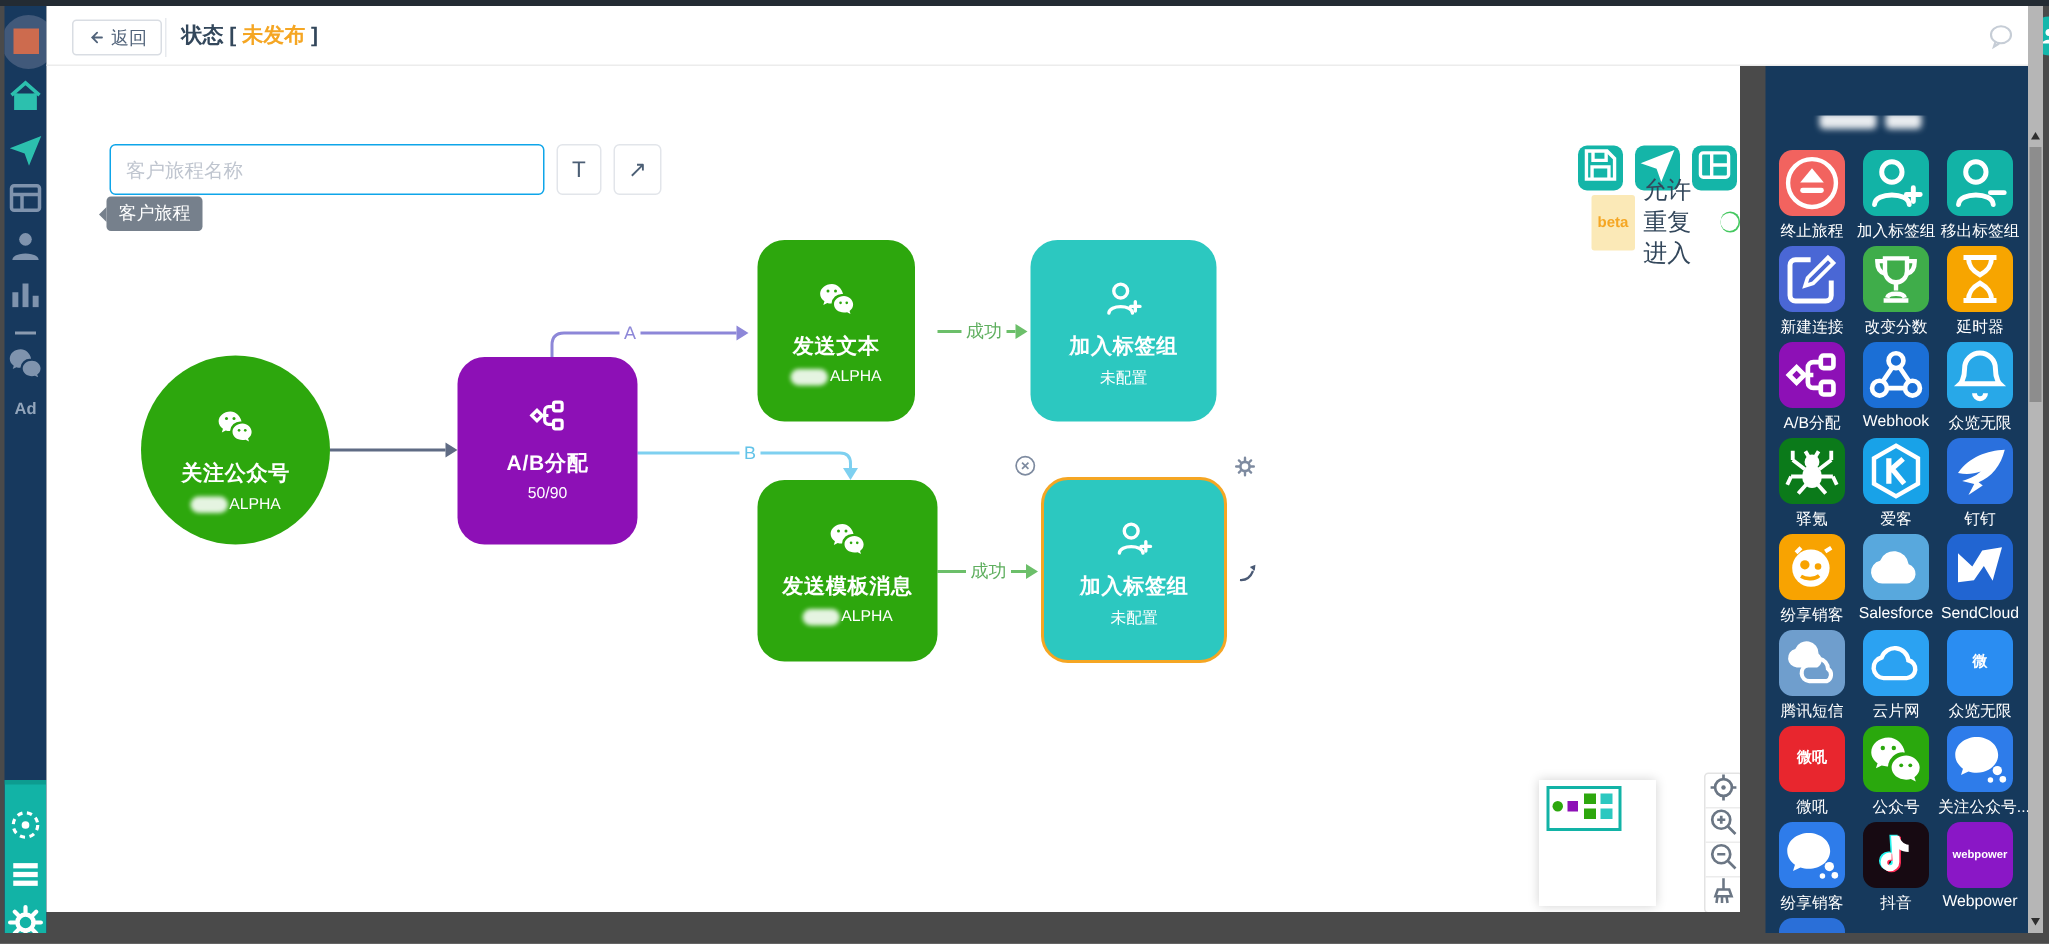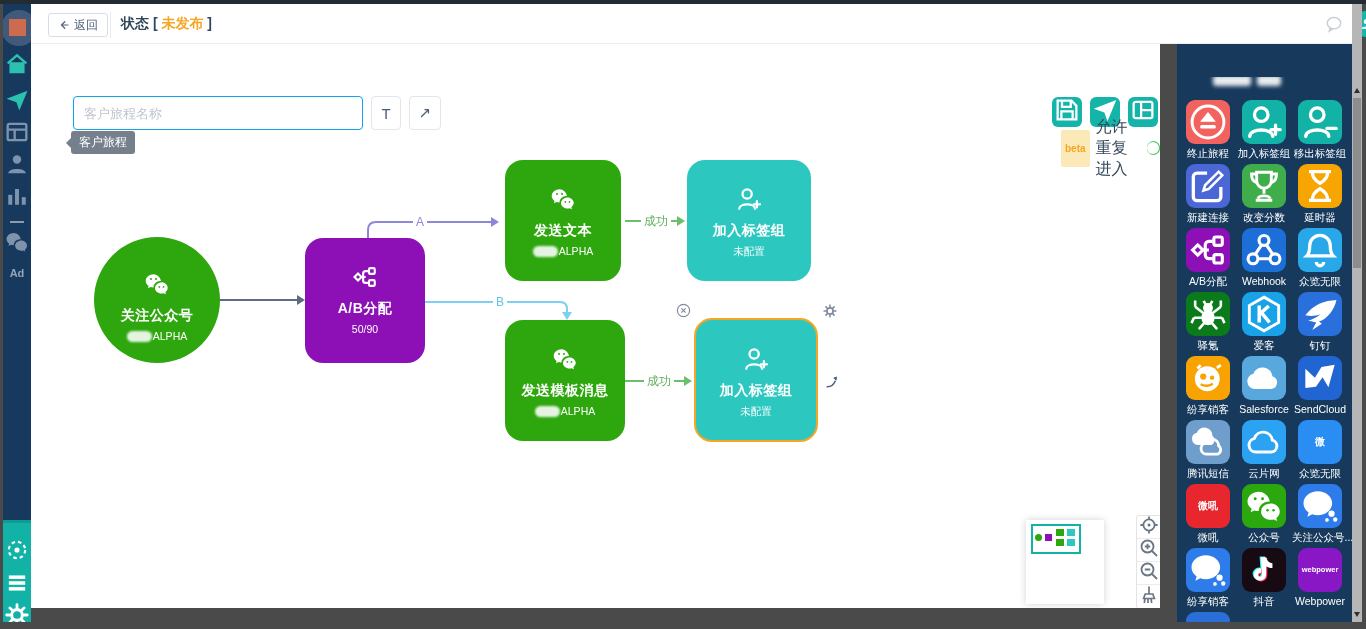--- a/index.html
+++ b/index.html
@@ -252,21 +252,21 @@
             <path d="M9.3 12h3.2M14.6 7.3h-2.1a2 2 0 0 0-2 2v5.4a2 2 0 0 0 2 2h2.1"></path>
             <rect x="15.2" y="4.9" width="4.6" height="4.6" rx="1"></rect>
             <rect x="15.2" y="14.5" width="4.6" height="4.6" rx="1"></rect>
             <path d="M3.6 12l2.8-2.8L9.2 12l-2.8 2.8z"></path>
           </svg></div>
       <div class="ntitle">A/B分配</div>
       <div class="nsub">
           <span>50/90</span>
         </div>
     </div>
-    <div class="node" style="left: 474px; top: 116px; width: 116px; height: 121px; background: rgb(45, 167, 13); --hole: #2da70d;">
+    <div class="node" style="left: 474px; top: 116px; width: 105px; height: 121px; background: rgb(45, 167, 13); --hole: #2da70d;">
       <div class="nicon"><svg viewBox="0 0 24 24" style="width: 100%; height: 100%;">
             <path fill="#fff" d="M9.3 4.2C5.8 4.2 3 6.6 3 9.5c0 1.6.9 3 2.3 4l-.6 1.9 2.1-1c.6.2 1.3.3 2 .3h.3a5.4 5.4 0 0 1 5.7-5.1h.4c-.5-3-3.1-5.4-5.9-5.4z"></path>
             <circle cx="7.2" cy="8" r=".8" fill="var(--hole,#888)"></circle>
             <circle cx="11.2" cy="8" r=".8" fill="var(--hole,#888)"></circle>
             <path fill="#fff" d="M15.7 10.7c-2.9 0-5.3 2-5.3 4.4 0 2.5 2.4 4.4 5.3 4.4.6 0 1.2-.1 1.7-.2l1.8.9-.5-1.6a4.3 4.3 0 0 0 1.9-3.4c0-2.5-2.3-4.5-4.9-4.5z"></path>
             <circle cx="13.9" cy="14.3" r=".7" fill="var(--hole,#888)"></circle>
             <circle cx="17.2" cy="14.3" r=".7" fill="var(--hole,#888)"></circle>
           </svg></div>
       <div class="ntitle">发送文本</div>
       <div class="nsub">

